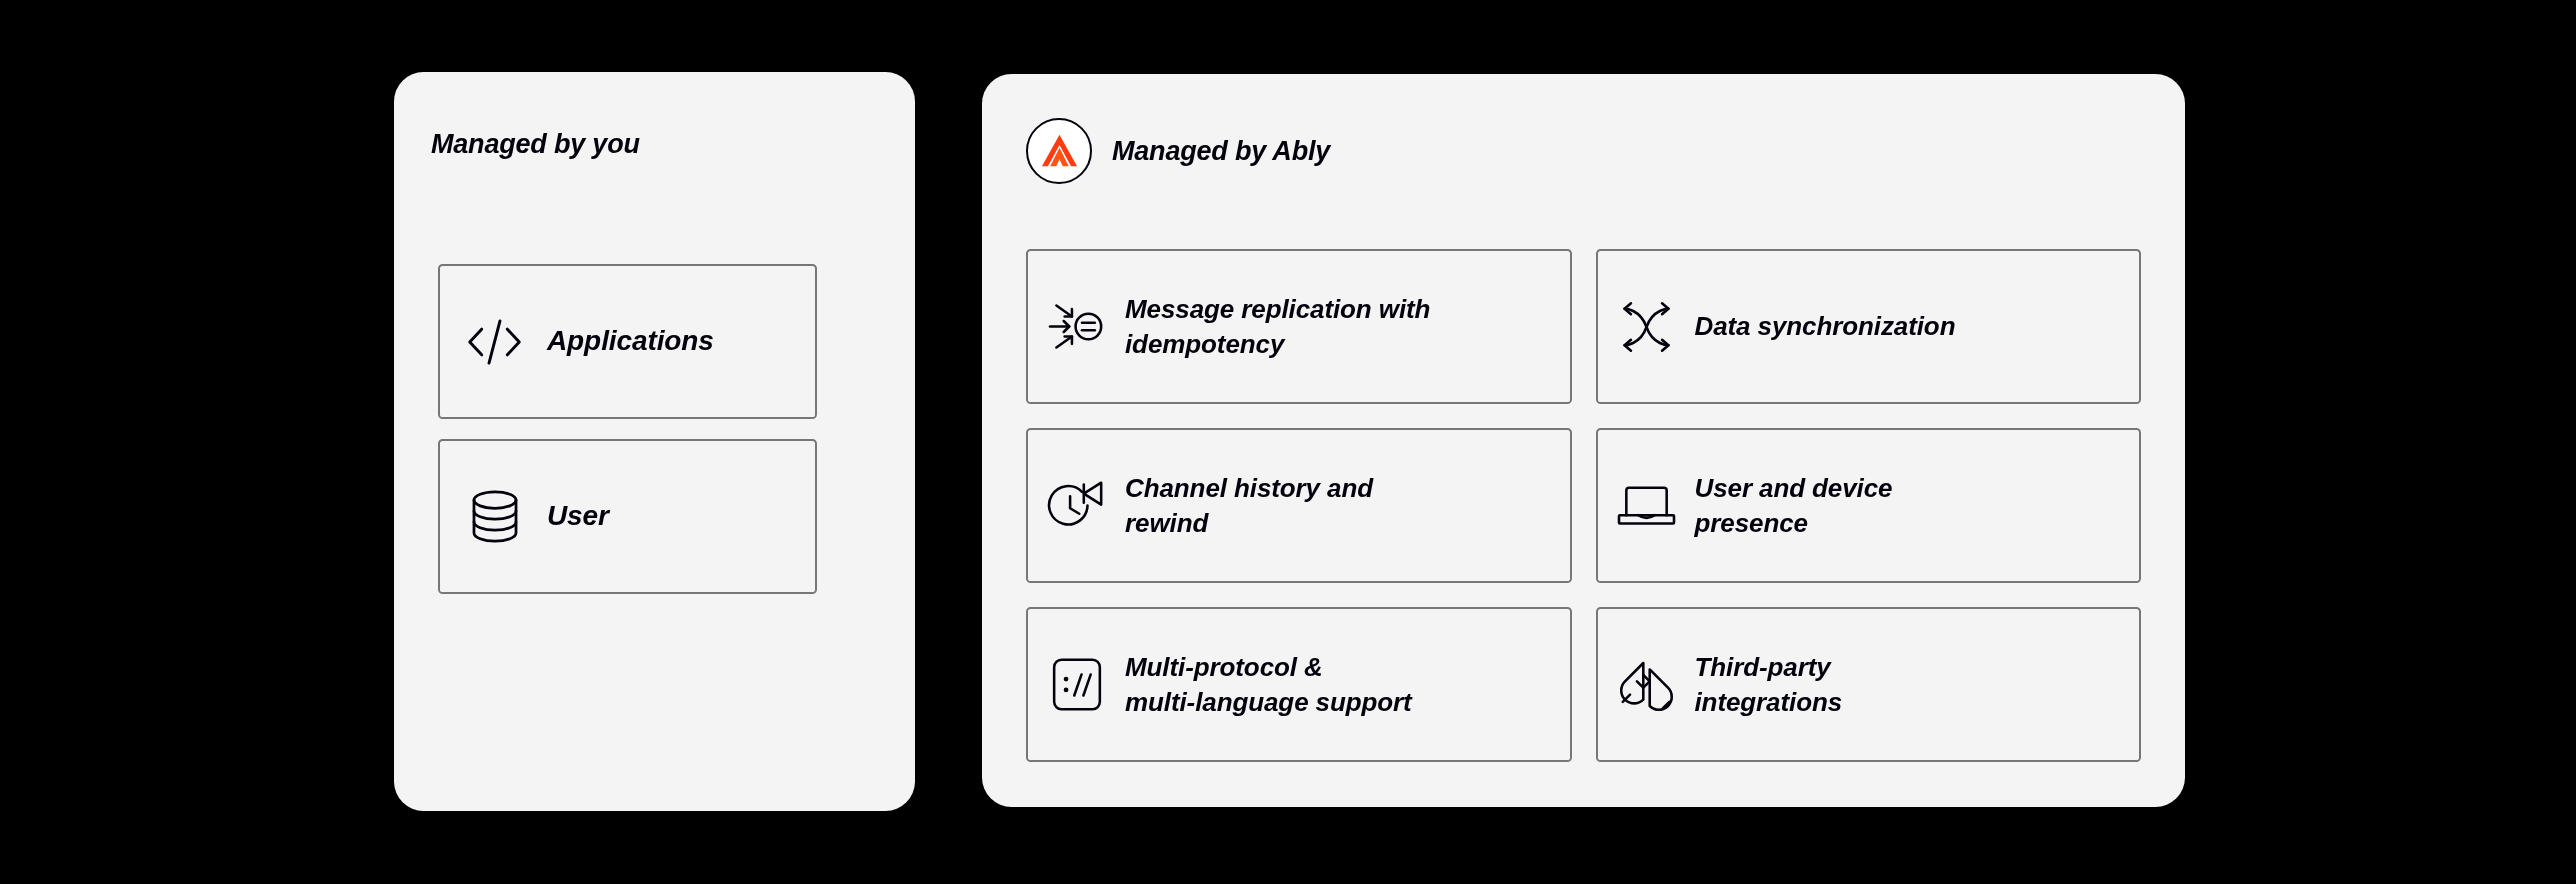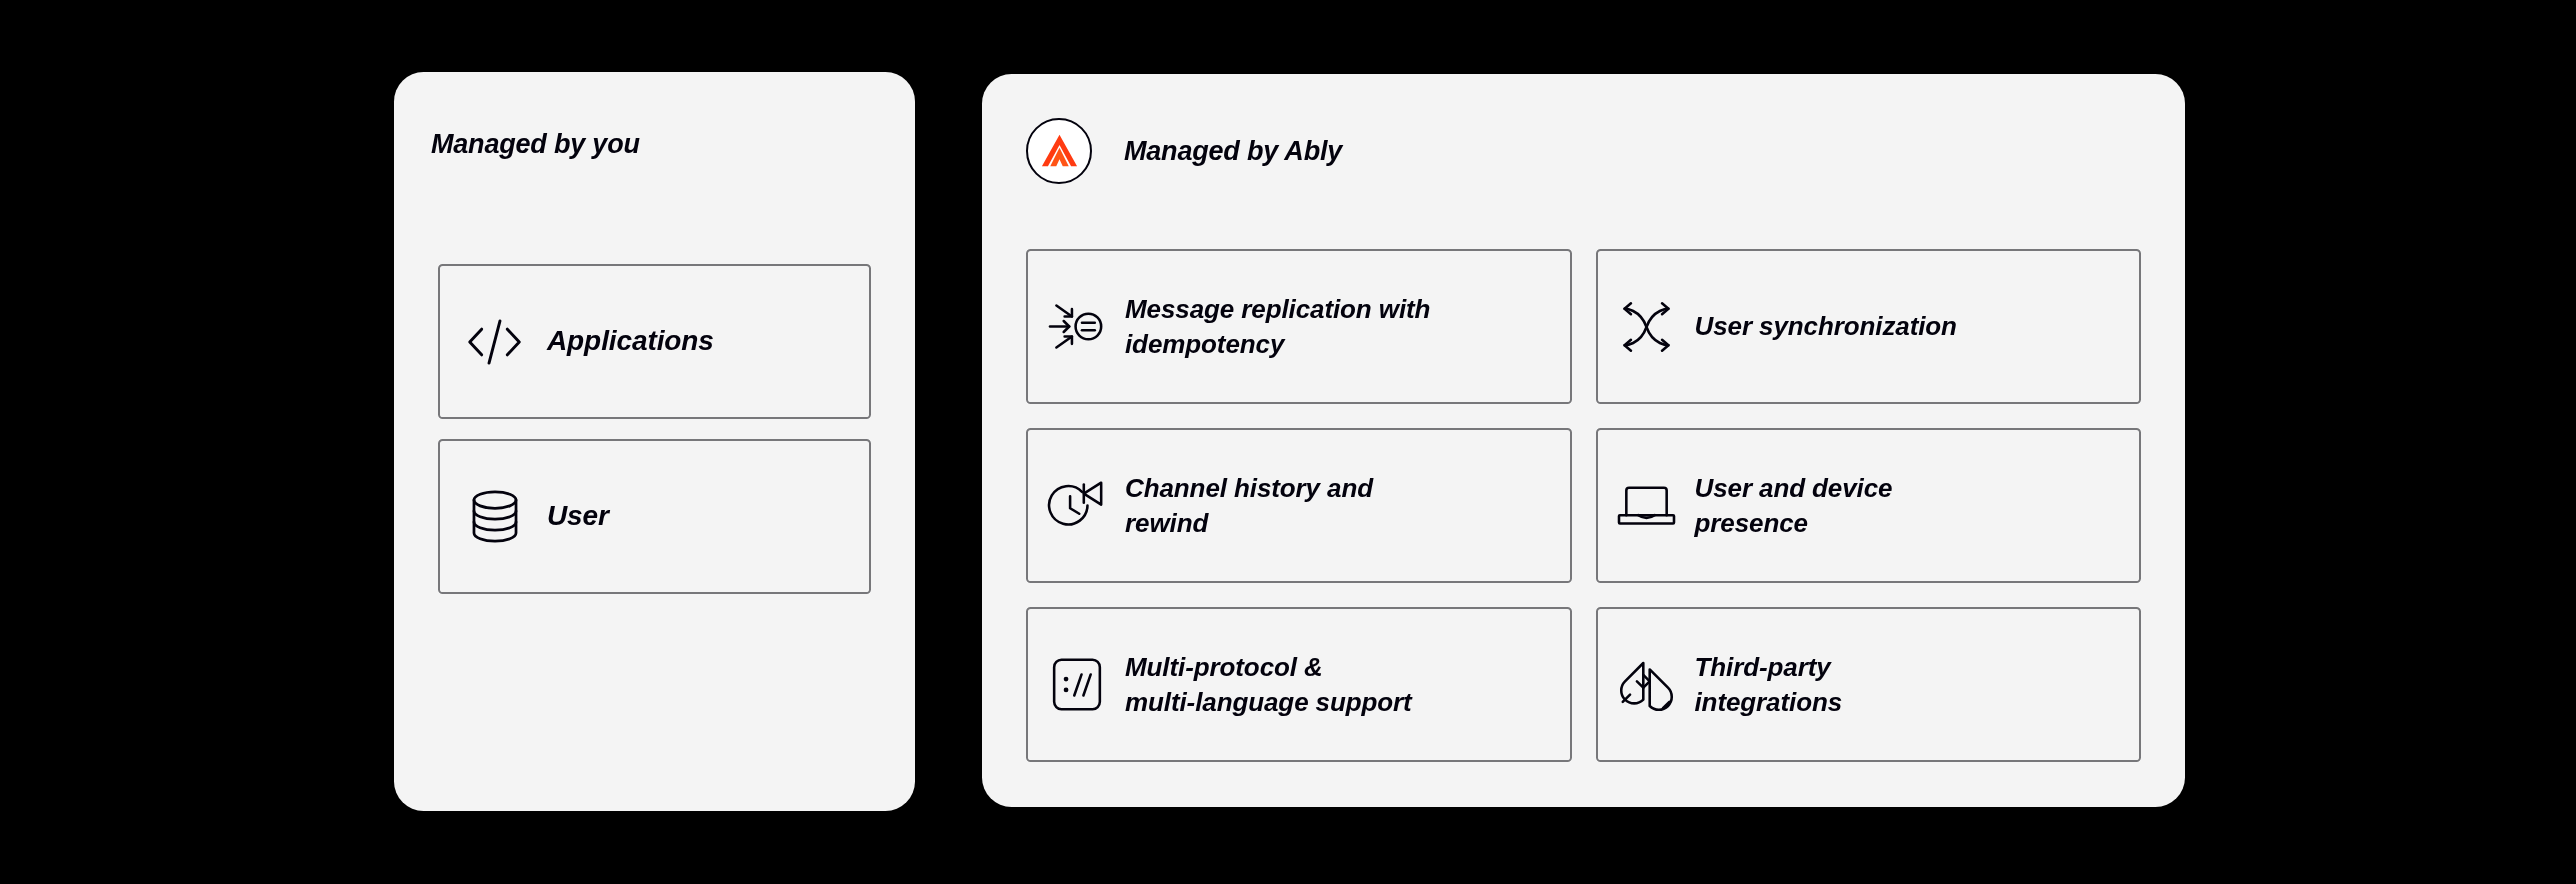--- a/index.html
+++ b/index.html
@@ -41,41 +41,41 @@
     top: 57px;
   }
 
   
   .ably-header {
     position: absolute;
     left: 44px;
     top: 44px;
     display: flex;
     align-items: center;
-    gap: 32px;
+    gap: 20px;
   }
   .ably-badge {
     width: 66px;
     height: 66px;
     border-radius: 50%;
     border: 2.3px solid #03020d;
     background: #ffffff;
     display: flex;
     align-items: center;
     justify-content: center;
     flex: none;
   }
   .ably-badge svg { display: block; }
 
   
   .cards-left {
     position: absolute;
     left: 44px;
     top: 192px;
-    width: 433px;
+    width: 379px;
     display: flex;
     flex-direction: column;
     gap: 20px;
   }
   .cards-right {
     position: absolute;
     left: 44px;
     top: 175px;
     width: 1115px;
     display: grid;
@@ -190,21 +190,21 @@
         <span class="card-icon">
           <svg width="53" height="50" viewBox="0 0 58 54" fill="none" stroke="#03020d" stroke-width="2.8" stroke-linecap="round" stroke-linejoin="round">
             <path d="M5 7 C5 7 22 7 29 27 C36 47 53 47 53 47"></path>
             <path d="M5 47 C5 47 22 47 29 27 C36 7 53 7 53 7"></path>
             <polyline points="12,1 5,7 12,13"></polyline>
             <polyline points="12,41 5,47 12,53"></polyline>
             <polyline points="46,1 53,7 46,13"></polyline>
             <polyline points="46,41 53,47 46,53"></polyline>
           </svg>
         </span>
-        <span class="card-label">User synchronization</span>
+        <span class="card-label">Data synchronization</span>
       </div>
 
       <div class="card card-right">
         <span class="card-icon">
           <svg width="55" height="53" viewBox="0 0 60 58" fill="none" stroke="#03020d" stroke-width="2.8" stroke-linecap="round" stroke-linejoin="round">
             <path d="M36 14 A21 21 0 1 0 42 29"></path>
             <polyline points="23,19 23,32 33,38"></polyline>
             <path d="M57 4 L38 16 L57 28 Z" fill="none"></path>
             <line x1="38" y1="6" x2="38" y2="26"></line>
           </svg>

